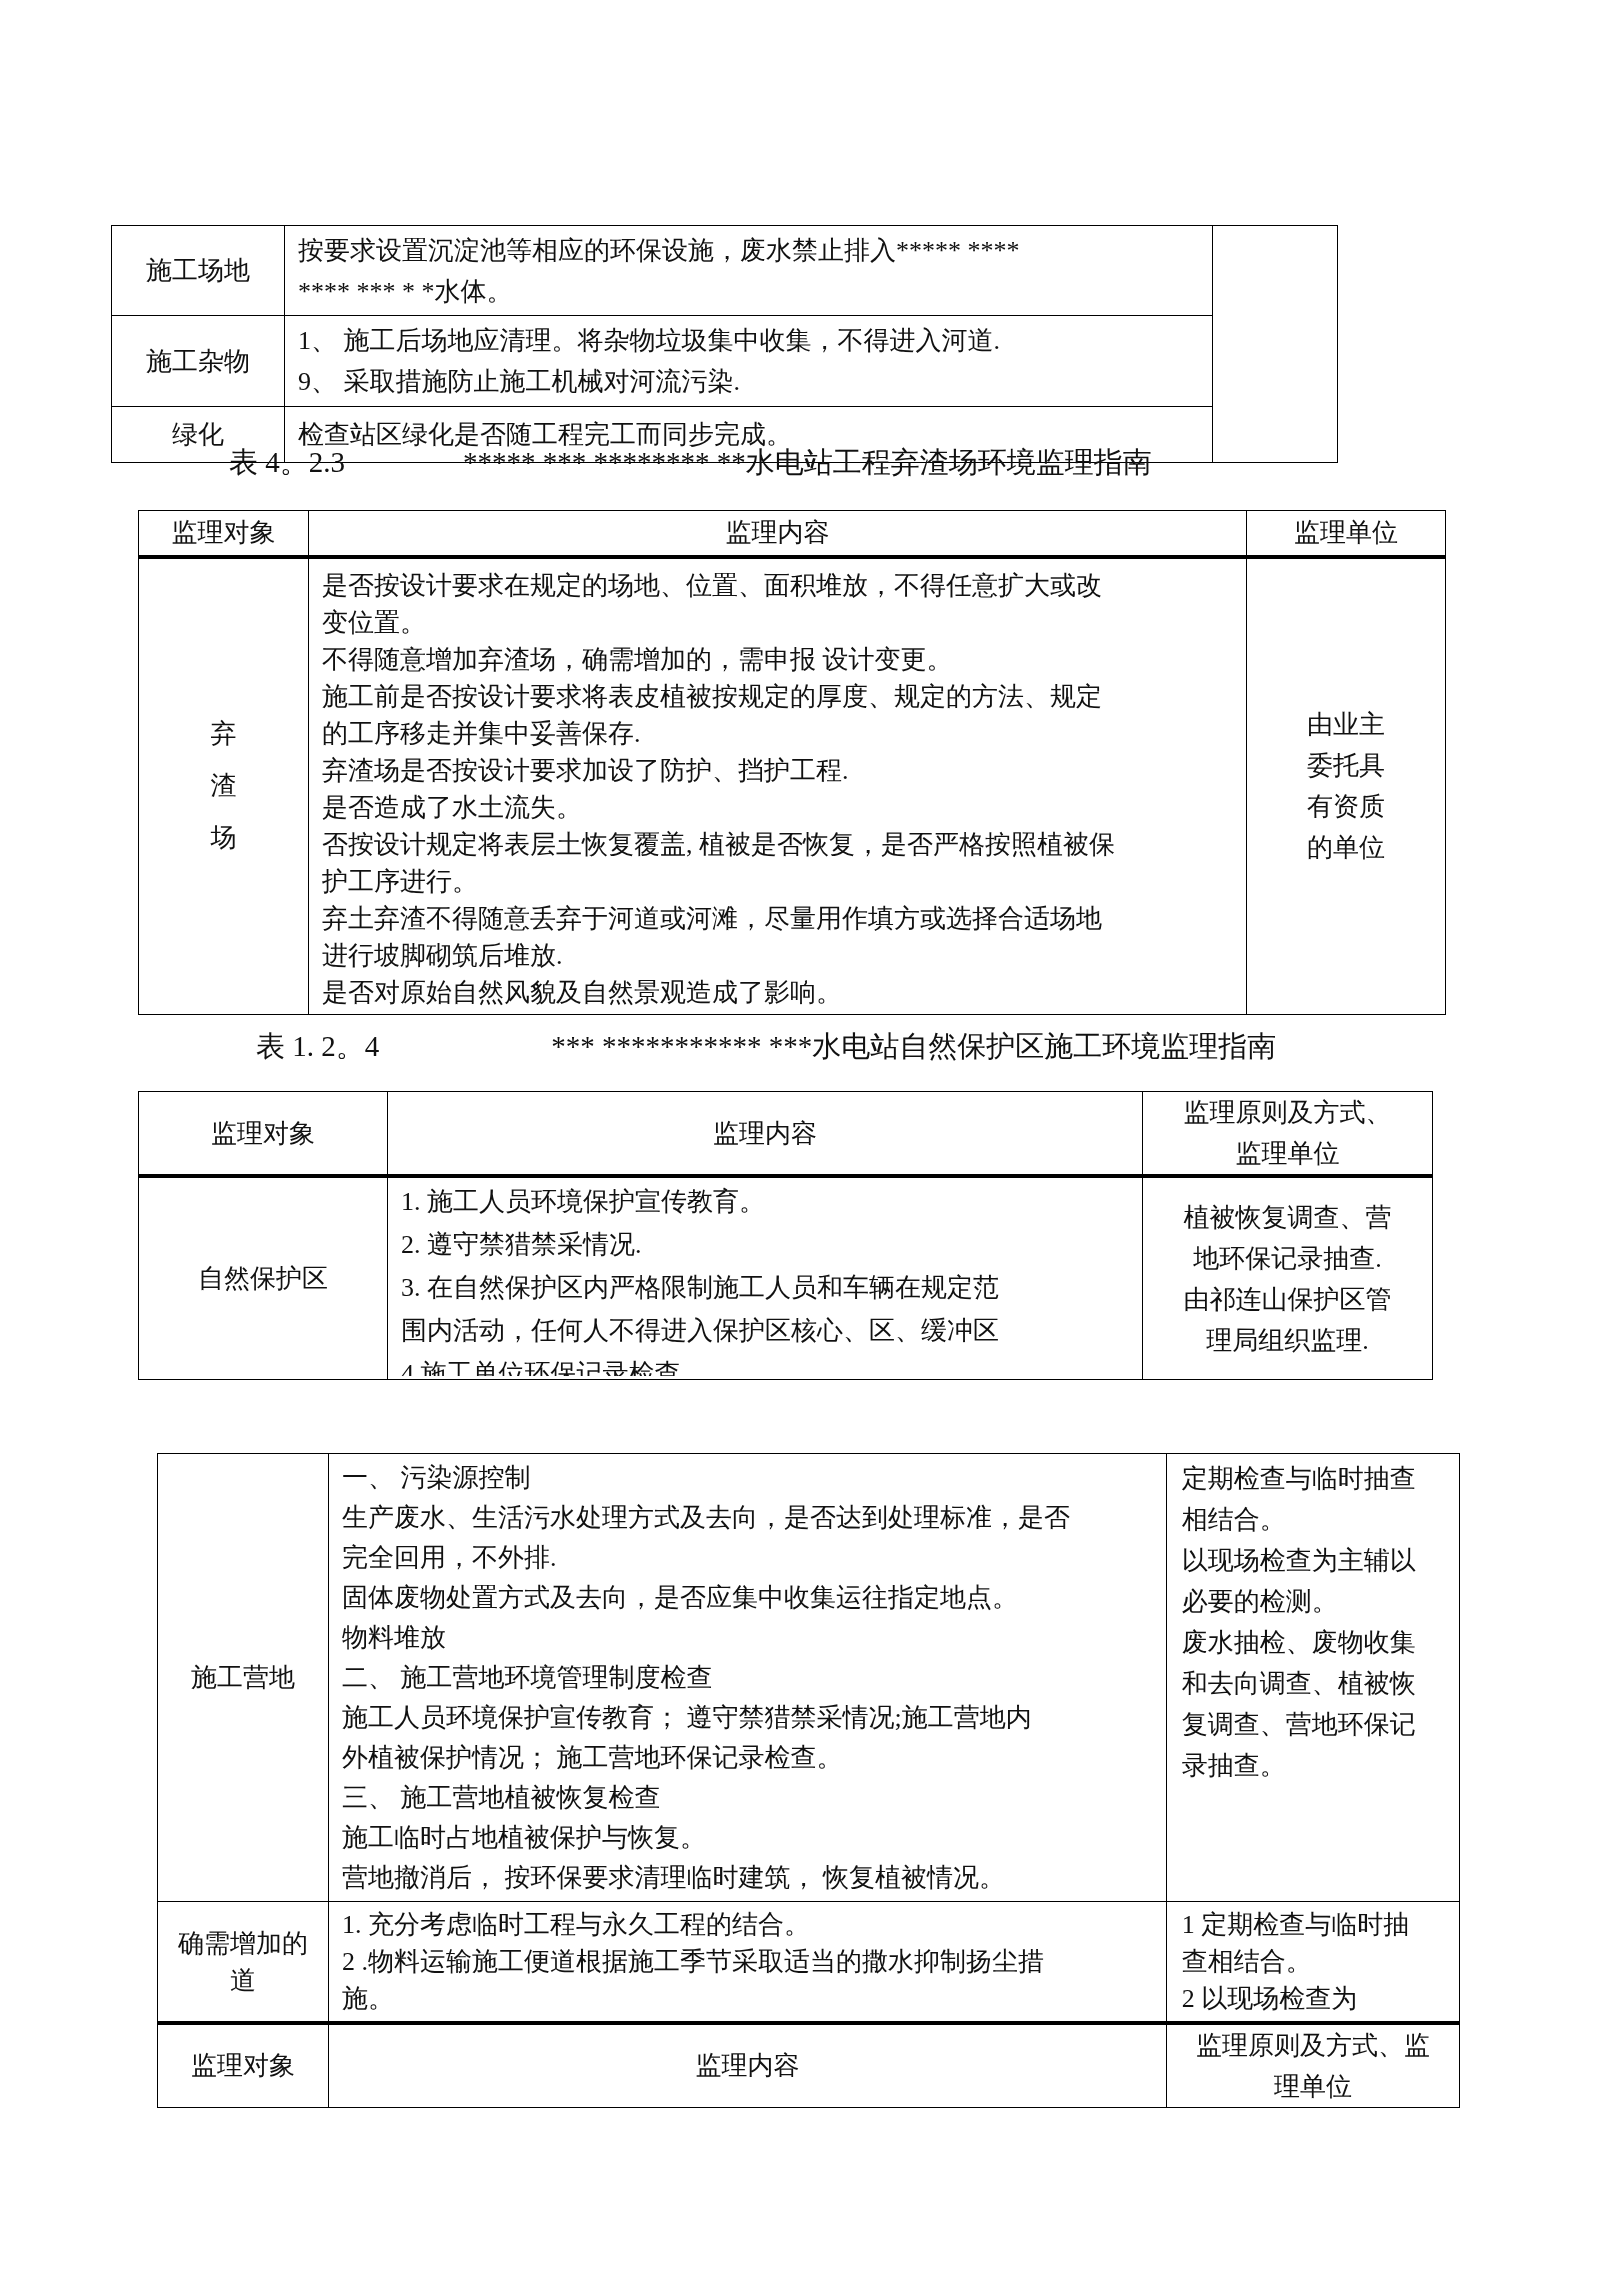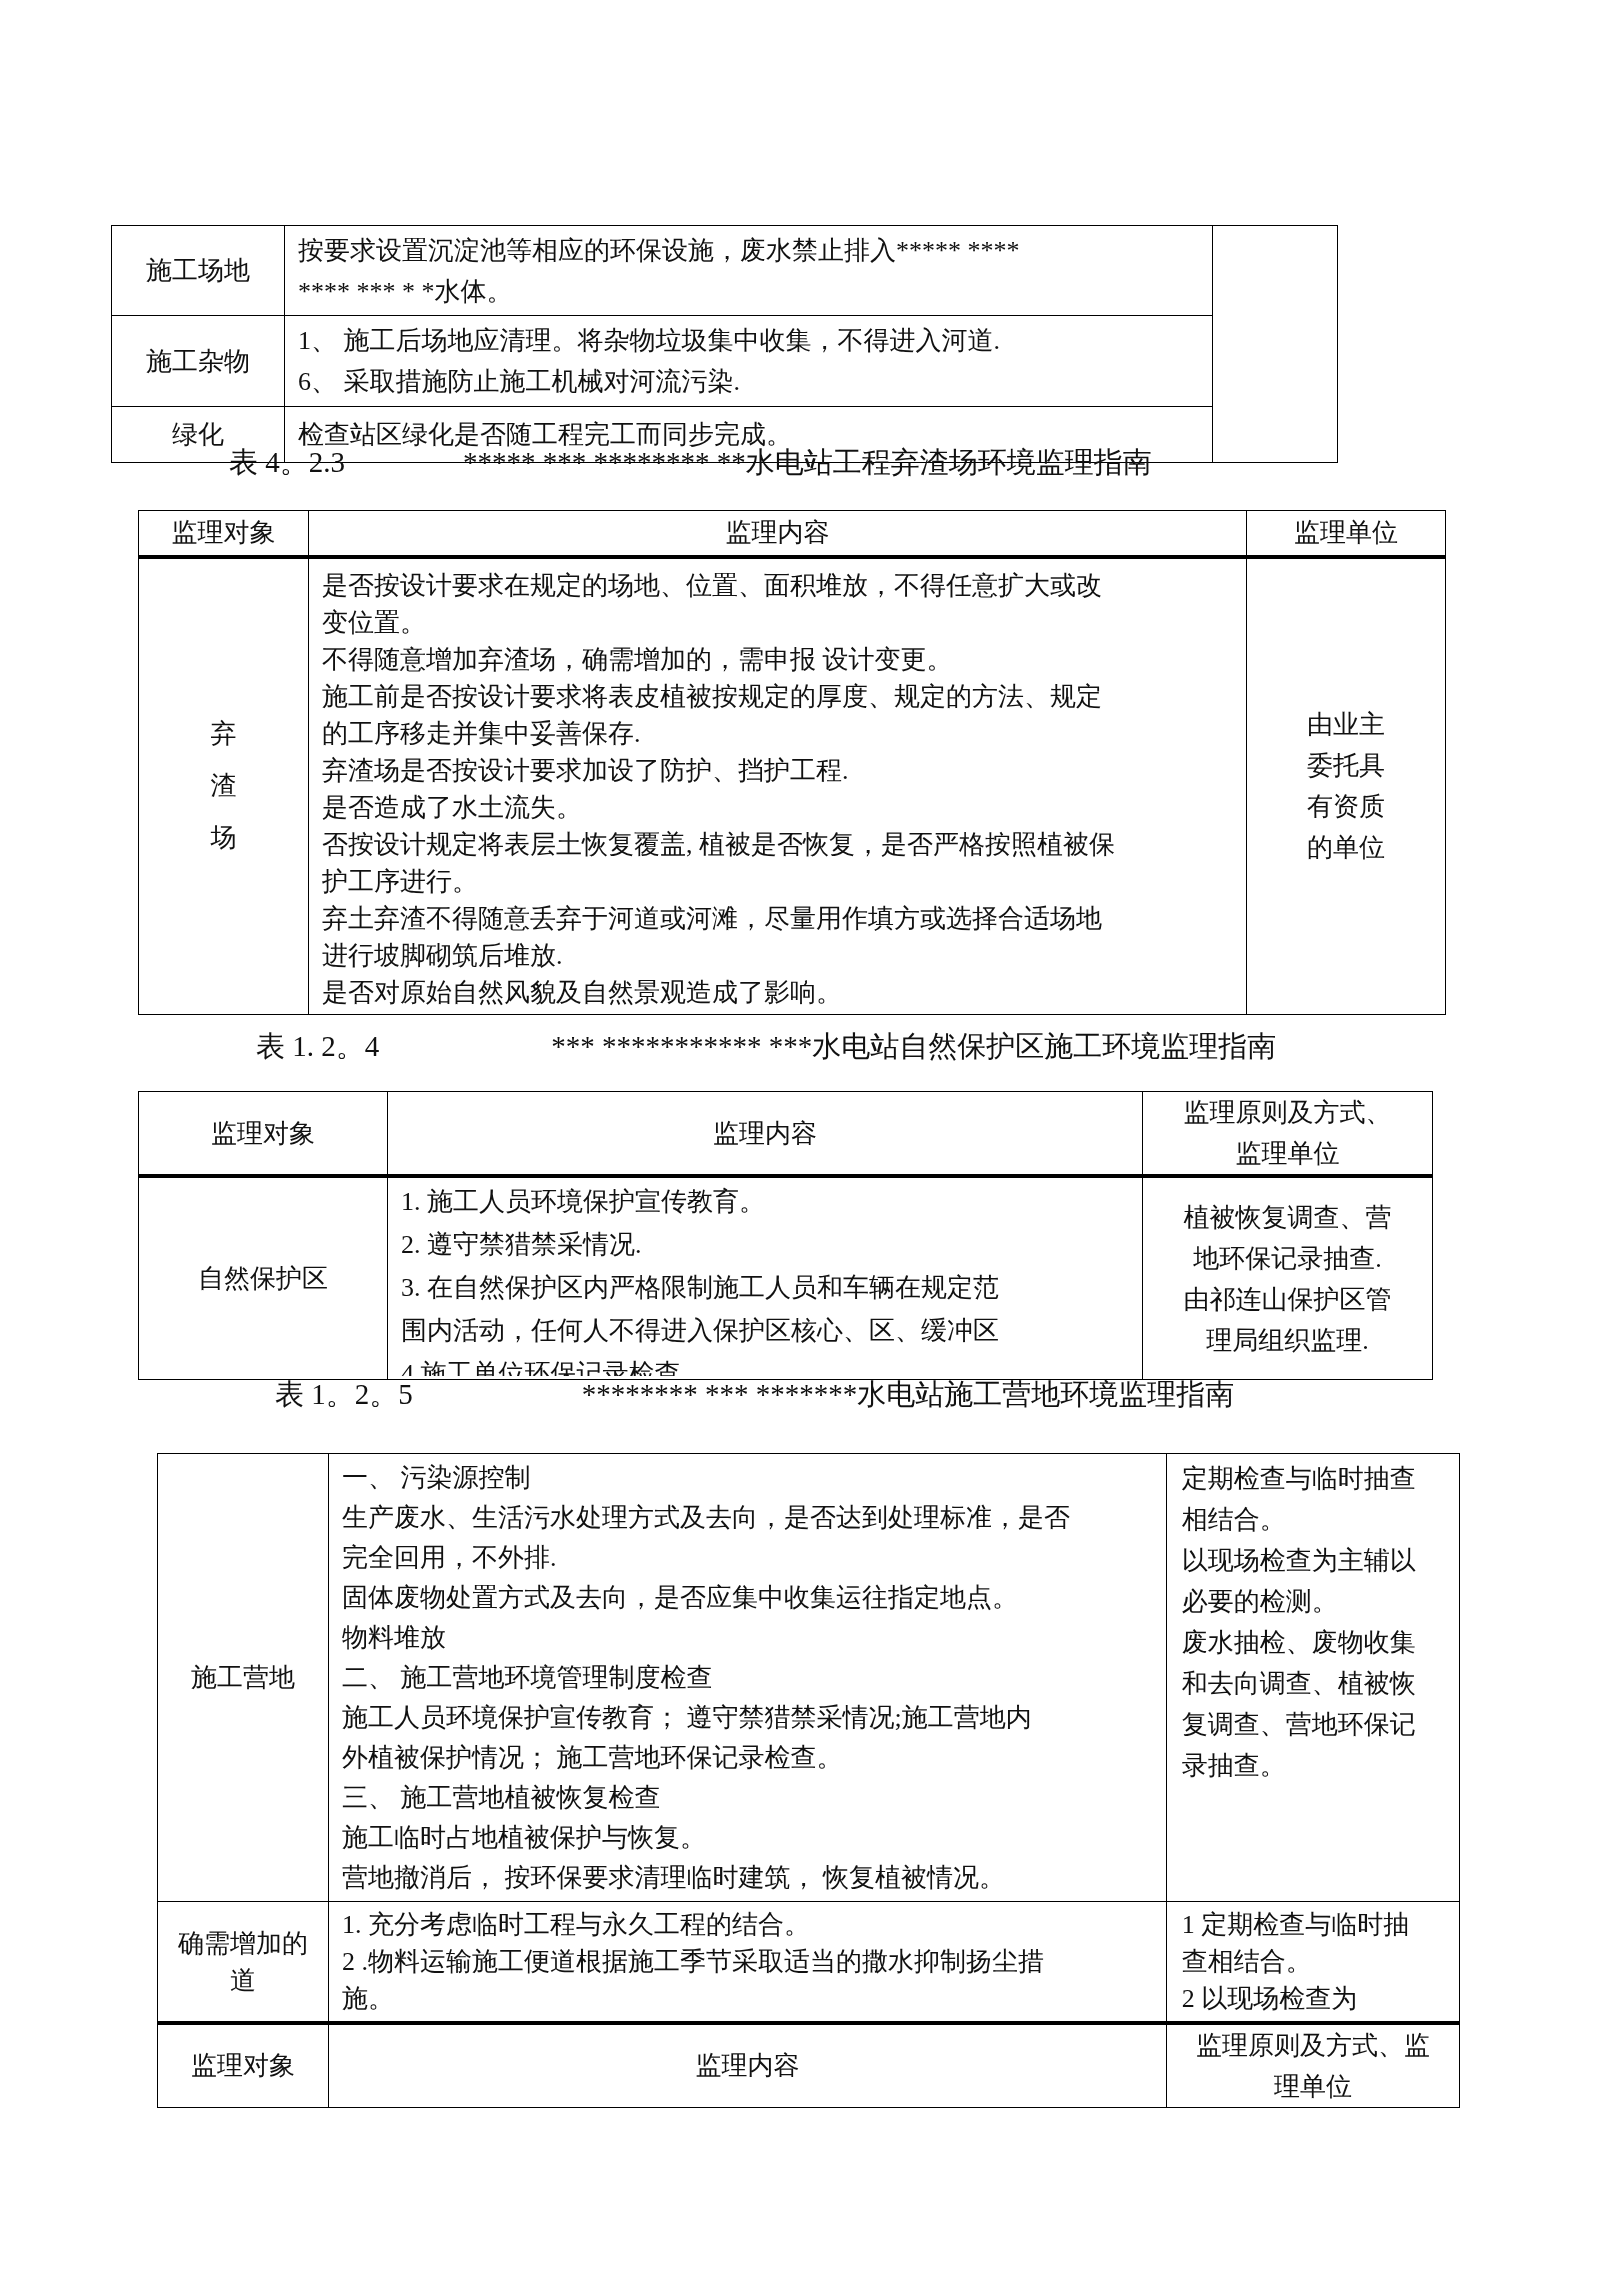--- a/index.html
+++ b/index.html
@@ -62,21 +62,21 @@
     <tbody>
         <tr style="height:80px">
       <td class="lbl">施工场地</td>
       <td class="cnt">按要求设置沉淀池等相应的环保设施，废水禁止排入***** ****
 **** *** * *水体。</td>
       <td rowspan="3" class="unit"></td>
     </tr>
     <tr style="height:81px">
       <td class="lbl">施工杂物</td>
       <td class="cnt">1、 施工后场地应清理。将杂物垃圾集中收集，不得进入河道.
-6、 采取措施防止施工机械对河流污染.</td>
+9、 采取措施防止施工机械对河流污染.</td>
     </tr>
     <tr style="height:56px">
       <td class="lbl">绿化</td>
       <td class="cnt">检查站区绿化是否随工程完工而同步完成。</td>
     </tr>
   </tbody>
     </table>
 
   <div class="cap capA">
     <span class="num">表 4。2.3</span><span class="ttl">***** *** ******** **水电站工程弃渣场环境监理指南</span>
@@ -143,23 +143,20 @@
 围内活动，任何人不得进入保护区核心、区、缓冲区
 4   施工单位环保记录检查</div></td>
       <td class="unit">植被恢复调查、营
 地环保记录抽查.
 由祁连山保护区管
 理局组织监理.</td>
     </tr>
   </tbody>
     </table>
 
-  <div class="cap capC">
-    <span class="num">表 1。2。5</span><span class="ttl">******** *** *******水电站施工营地环境监理指南</span>
-  </div>
 
   <table class="tblD">
     <colgroup>
         <col style="width:171px">
         <col style="width:838px">
         <col style="width:293px">
       </colgroup>
     <tbody>
         <tr class="r1" style="height:434px">
       <td class="lbl">施工营地</td>

